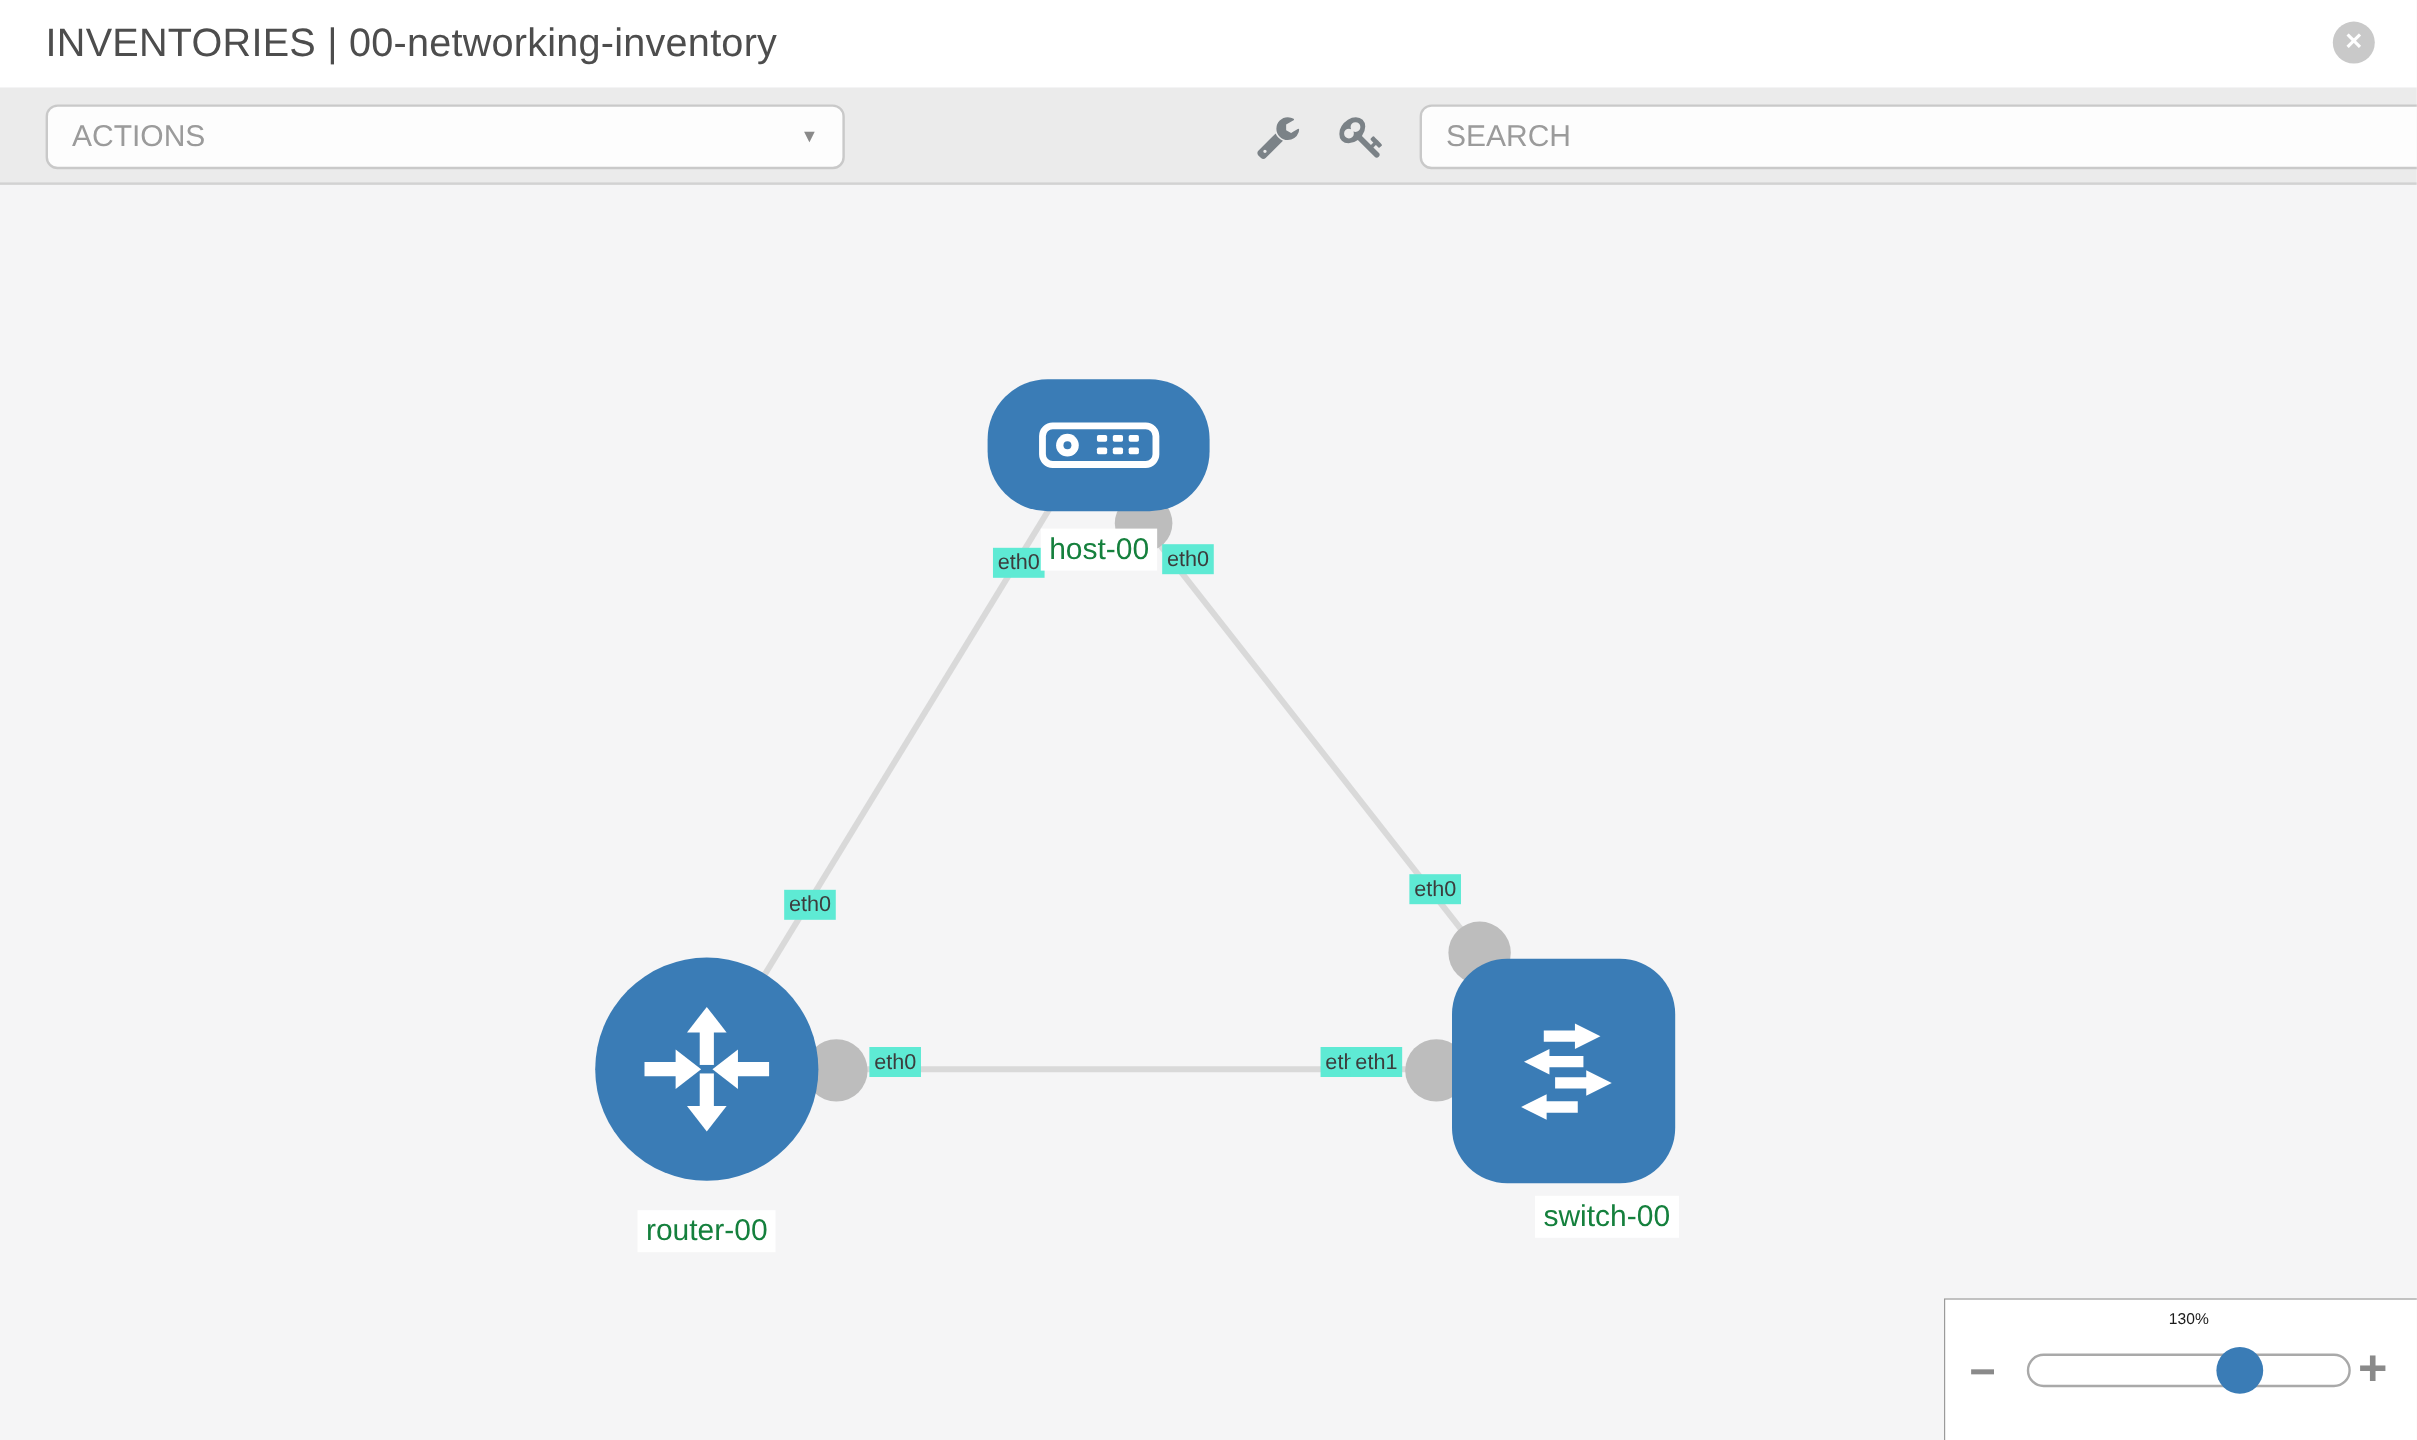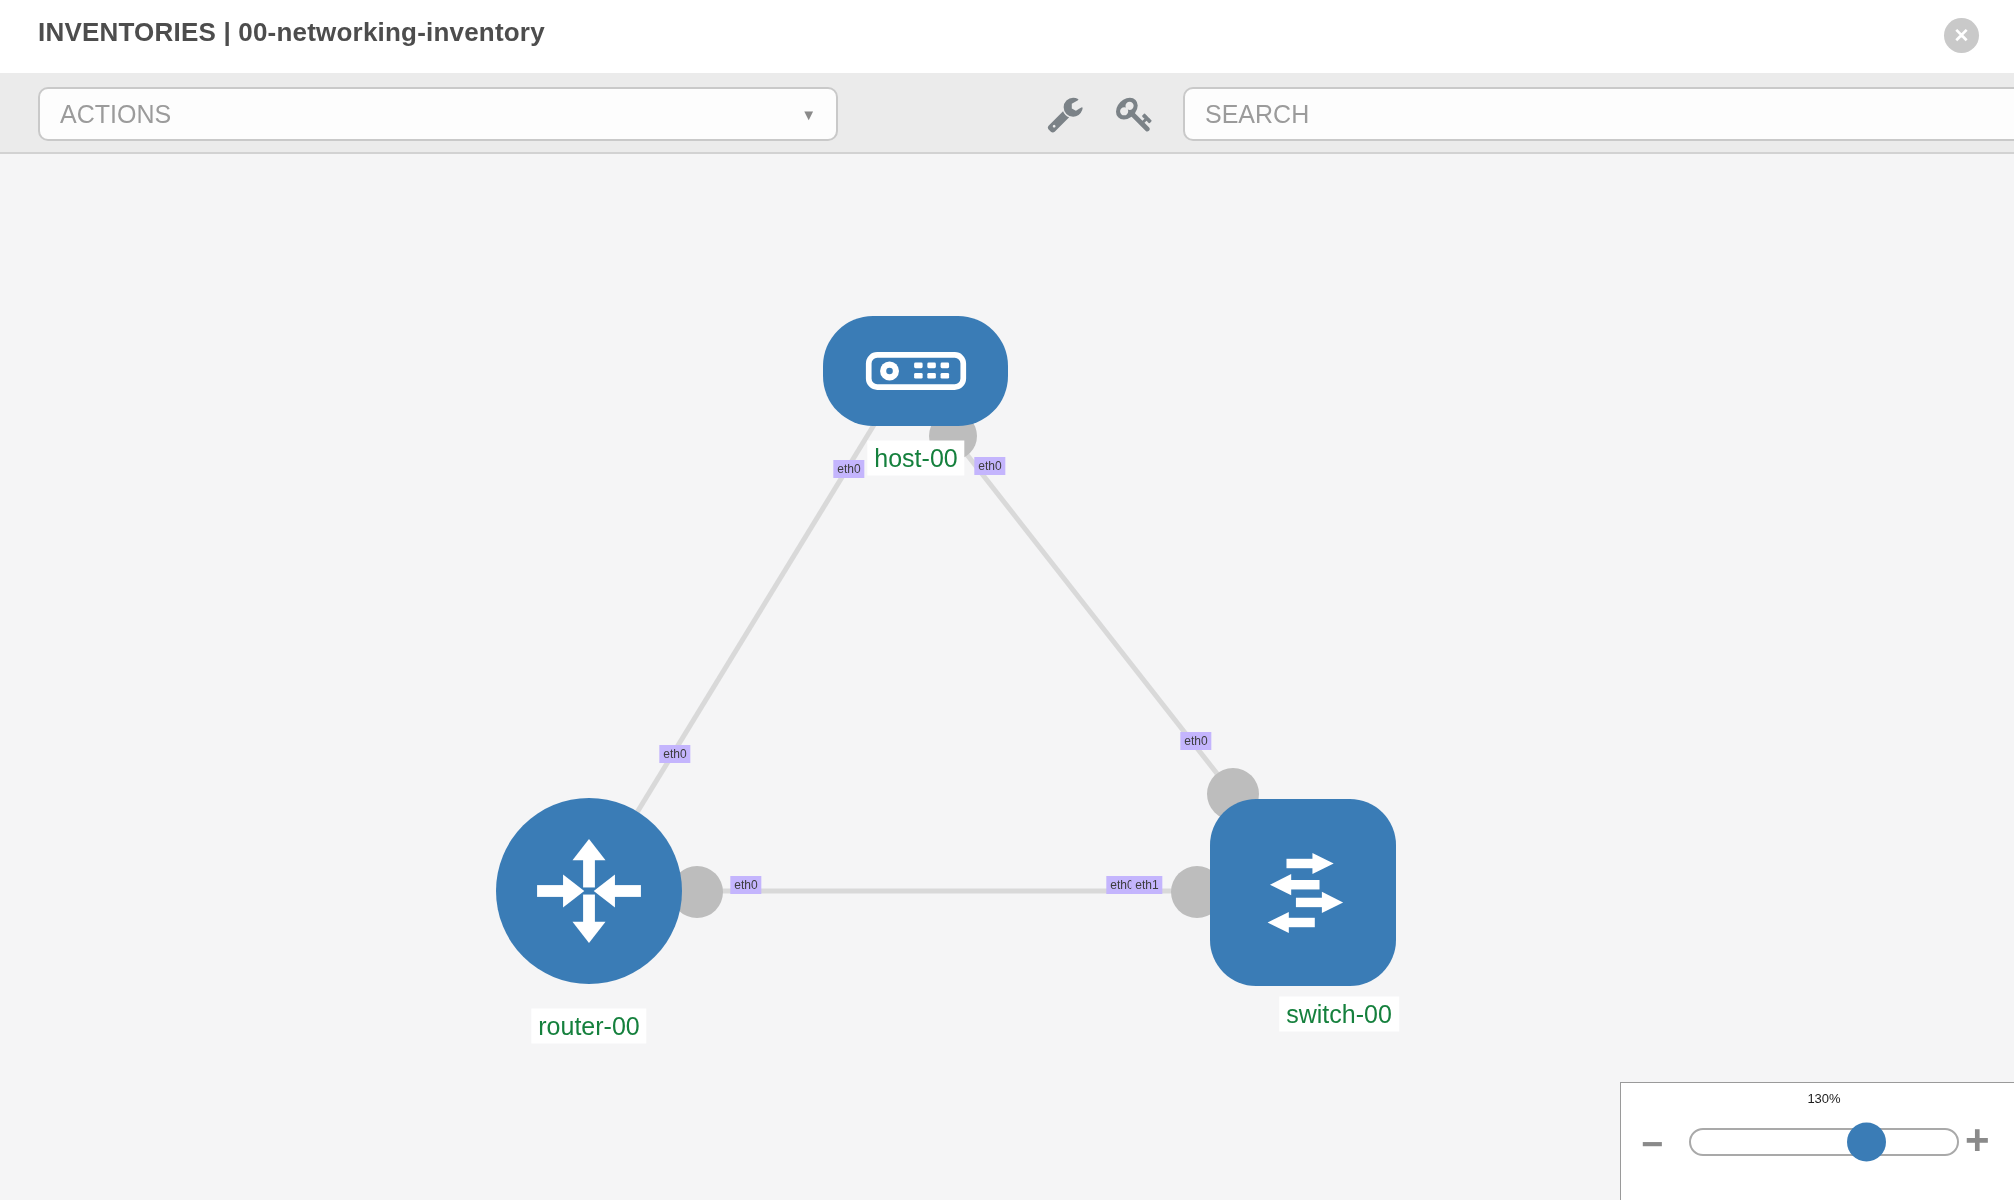--- a/index.html
+++ b/index.html
@@ -10,21 +10,21 @@
     font-family:"Liberation Sans", sans-serif;
     color:#3c3c3c;
   }
   
   .header {
     position:absolute; left:0; top:0; width:2014px; height:73px;
     background:#ffffff;
   }
   .page-title {
     position:absolute; left:38px; top:17px;
-    font-size:26px; font-weight:bold; color:#4d4d4d; letter-spacing:0.2px;
+    font-size:33px; font-weight:normal; color:#4d4d4d; letter-spacing:0.2px;
   }
   .close-btn {
     position:absolute; left:1944px; top:18px; width:35px; height:35px;
     border-radius:50%; background:#c9c9c9; cursor:pointer;
     display:flex; align-items:center; justify-content:center;
   }
   .close-btn span { color:#ffffff; font-size:19px; font-weight:bold; line-height:1; }
   
   .toolbar {
     position:absolute; left:0; top:73px; width:2014px; height:81px;
@@ -33,21 +33,21 @@
   .select {
     position:absolute; top:14px; height:54px;
     background:#fdfdfd; border:2px solid #c9c9c9; border-radius:10px;
     display:flex; align-items:center; padding-left:20px;
     font-size:25px; color:#9b9b9b; cursor:pointer;
   }
   .select .caret {
     position:absolute; right:20px; top:50%; transform:translateY(-50%);
     font-size:15px; color:#8a8a8a;
   }
-  .select-actions { left:38px;  width:800px; }
+  .select-actions { left:38px;  width:666px; }
   .select-search  { left:1183px; width:932px; }
   .tool-icon { position:absolute; top:22px; cursor:pointer; }
   .tool-icon svg { fill:#7b8287; }
   .tool-wrench { left:1046px; }
   .tool-key    { left:1116px; }
   
   .canvas {
     position:absolute; left:0; top:155px; width:2014px; height:1045px;
     background:#f5f5f6;
   }
@@ -59,21 +59,21 @@
   .node-host   { left:823px;  top:161px; width:185px; height:110px; border-radius:50px; }
   .node-router { left:496px;  top:643px; width:186px; height:186px; border-radius:50%; }
   .node-switch { left:1210px; top:644px; width:186px; height:187px; border-radius:46px; }
   .node-label {
     position:absolute; transform:translate(-50%,-50%);
     background:#ffffff; color:#15803d; font-size:25px;
     padding:3px 7px; white-space:nowrap;
   }
   .iface-label {
     position:absolute; transform:translate(-50%,-50%);
-    background:#c4b5fd; color:#3c3c3c; font-size:12px;
+    background:#5eead4; color:#3c3c3c; font-size:18px;
     padding:2px 4px; white-space:nowrap;
   }
   
   .zoom-panel {
     position:absolute; left:1620px; top:1082px; width:400px; height:130px;
     background:#ffffff; border:1px solid #9a9a9a;
   }
   .zoom-level {
     position:absolute; left:68px; top:8px; width:270px;
     text-align:center; font-size:13px; color:#1c1c1c;

